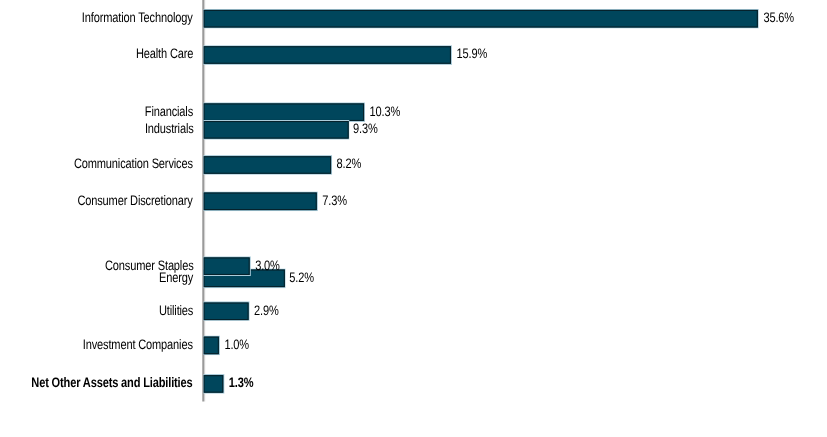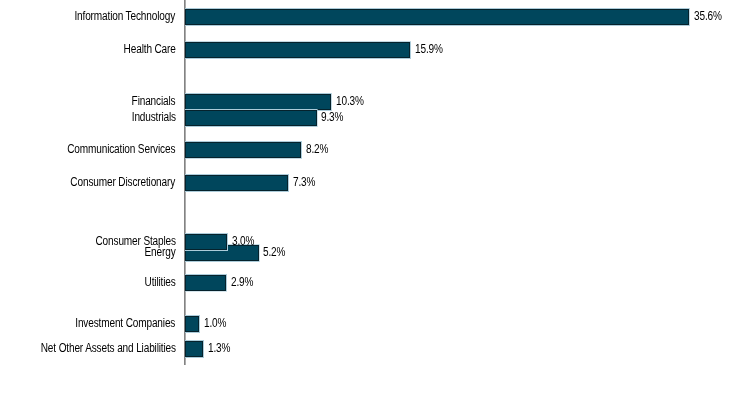--- a/index.html
+++ b/index.html
@@ -40,21 +40,21 @@
   .row:nth-child(1) { top: 9.0px; }
   .row:nth-child(2) { top: 42.2px; }
   .row:nth-child(3) { top: 75.4px; }
   .row:nth-child(4) { top: 108.6px; }
   .row:nth-child(5) { top: 141.8px; text-align: center; }
   .row:nth-child(6) { top: 175.0px; text-decoration: underline; }
   .row:nth-child(7) { top: 208.2px; margin-top: 37px; }
   .row:nth-child(8) { top: 241.4px; }
   .row:nth-child(9) { top: 274.6px; }
   .row:nth-child(10) { top: 307.8px; }
-  .row:nth-child(11) { top: 341.0px; }
+  .row:nth-child(11) { top: 341.0px; font-weight: bold; }
   .cat-label {
     position: absolute;
     right: 576.5px; 
     top: 1px;
     line-height: 1;
     white-space: nowrap;
     font-size: 12.5px;
     letter-spacing: -0.18px;
     color: #000000;
     transform-origin: 100% 50%;
@@ -127,21 +127,21 @@
     <div class="row" style="top: 234px;">
       <div class="cat-label" style="top: 1px;">Consumer Staples</div>
       <div class="bar" style="width: 42.45px; height: 16px; background: rgb(0, 70, 92); border-color: rgb(5, 34, 44);"></div>
       <div class="val-label" style="left: 232.25px; top: 1px;">3.0%</div>
     </div>
     <div class="row" style="top: 274.6px;">
       <div class="cat-label" style="top: 1px;">Utilities</div>
       <div class="bar" style="width: 41.035px; height: 16px; background: rgb(0, 70, 92); border-color: rgb(5, 34, 44);"></div>
       <div class="val-label" style="left: 230.835px; top: 1px;">2.9%</div>
     </div>
-    <div class="row" style="top: 316px;">
+    <div class="row" style="top: 306px;">
       <div class="cat-label" style="top: 1px;">Investment Companies</div>
       <div class="bar" style="width: 14.15px; height: 16px; background: rgb(0, 70, 92); border-color: rgb(5, 34, 44);"></div>
       <div class="val-label" style="left: 203.95px; top: 1px;">1.0%</div>
     </div>
     <div class="row" style="top: 341px;">
       <div class="cat-label" style="top: 1px;">Net Other Assets and Liabilities</div>
       <div class="bar" style="width: 18.395px; height: 16px; background: rgb(0, 70, 92); border-color: rgb(5, 34, 44);"></div>
       <div class="val-label" style="left: 208.195px; top: 1px;">1.3%</div>
     </div>
   </div>

